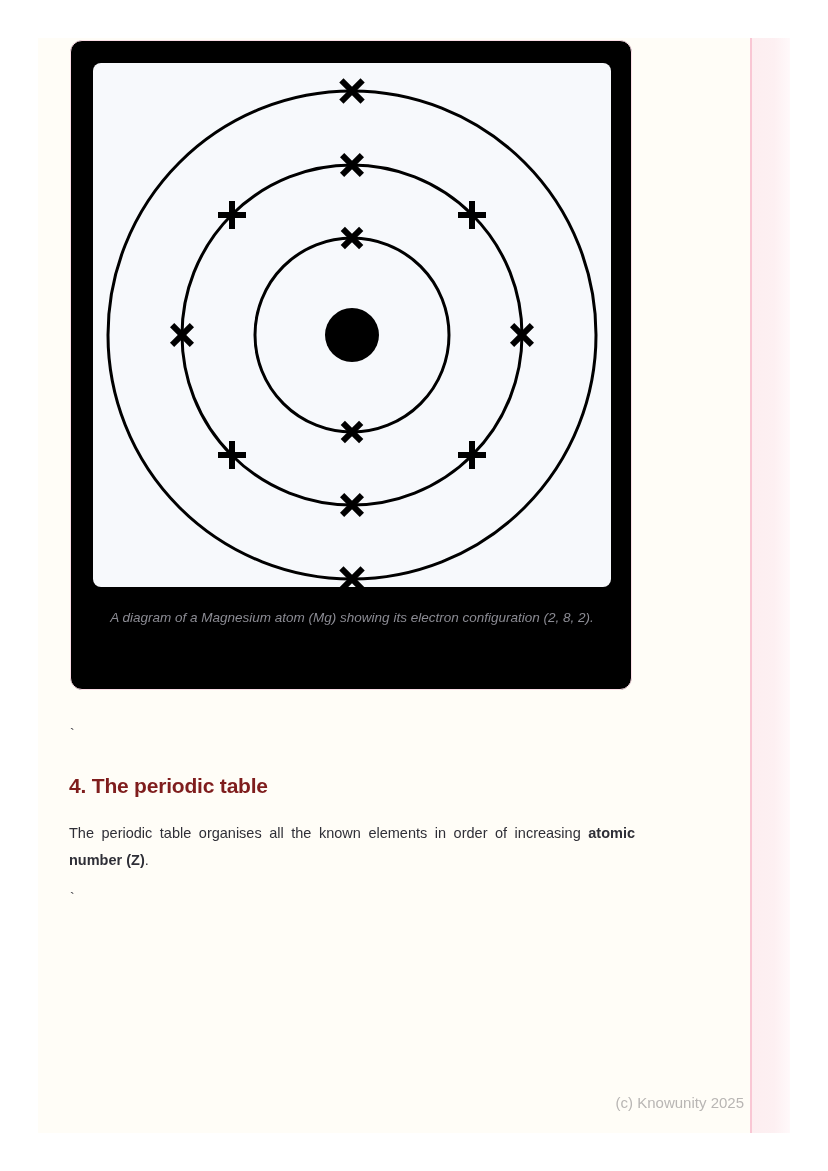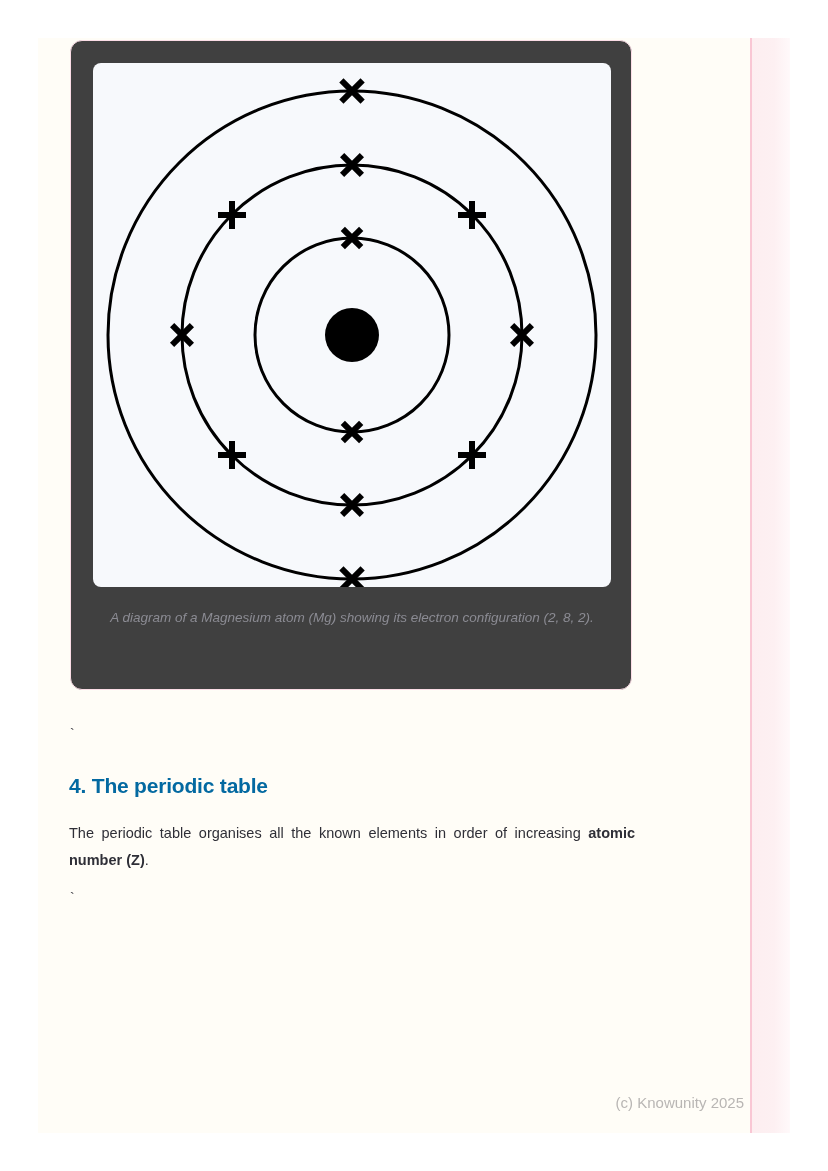--- a/index.html
+++ b/index.html
@@ -50,21 +50,21 @@
 
   
   .figure-card {
     position: absolute;
     left: 32px;
     top: 2px;
     width: 562px;
     height: 650px;
     border: 1px solid #fbdde6;
     border-radius: 12px;
-    background: #404040;
+    background: #000000;
     box-sizing: border-box;
   }
   .figure-inner {
     position: absolute;
     left: 22px;
     top: 22px;
     width: 518px;
     height: 524px;
     background: #f7f9fc;
     border-radius: 8px;
@@ -96,21 +96,21 @@
   .tick-1 { left: 32px; top: 688px; }
   .tick-2 { left: 32px; top: 852px; }
 
   
   .section-heading {
     position: absolute;
     left: 31px;
     top: 736px;
     font-size: 21px;
     font-weight: bold;
-    color: #0369a1;
+    color: #7f1d1d;
     letter-spacing: -0.2px;
     font-family: "Liberation Sans", sans-serif;
   }
 
   
   .body-paragraph {
     position: absolute;
     left: 31px;
     top: 782px;
     width: 566px;

